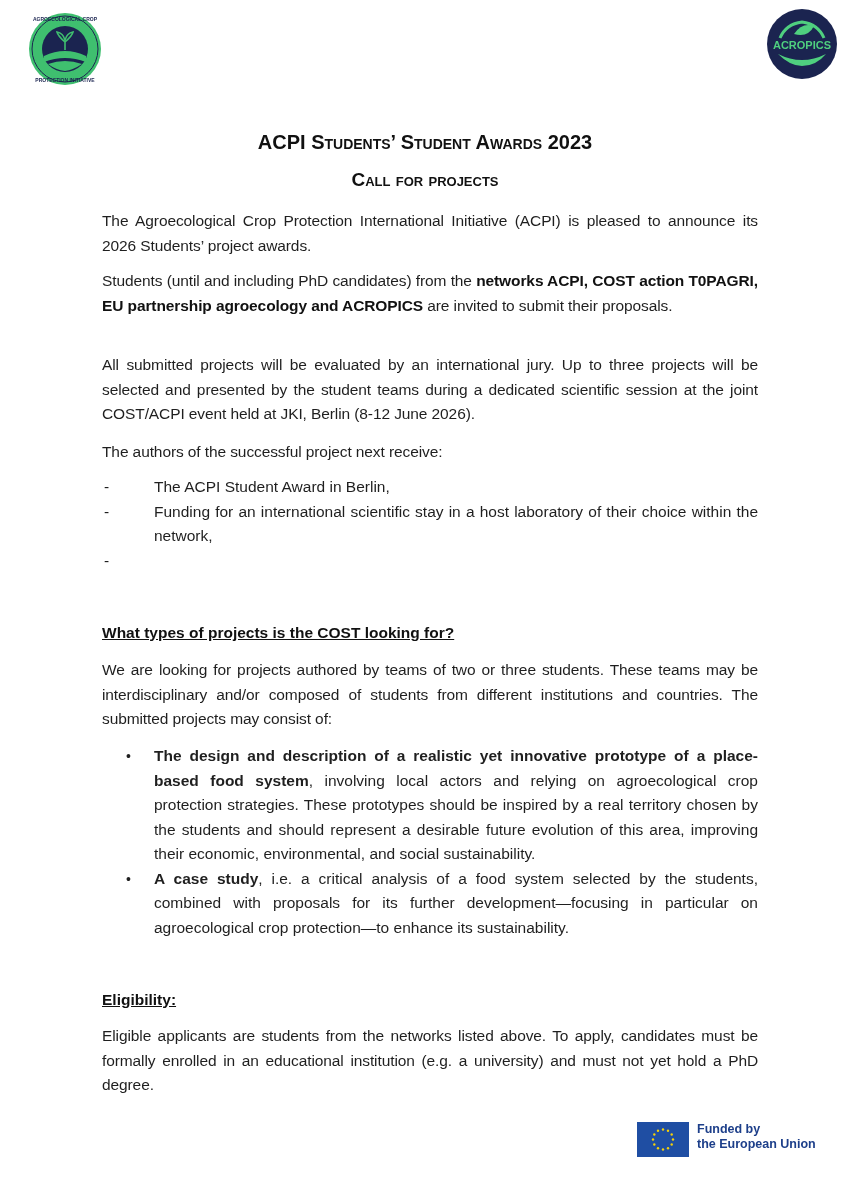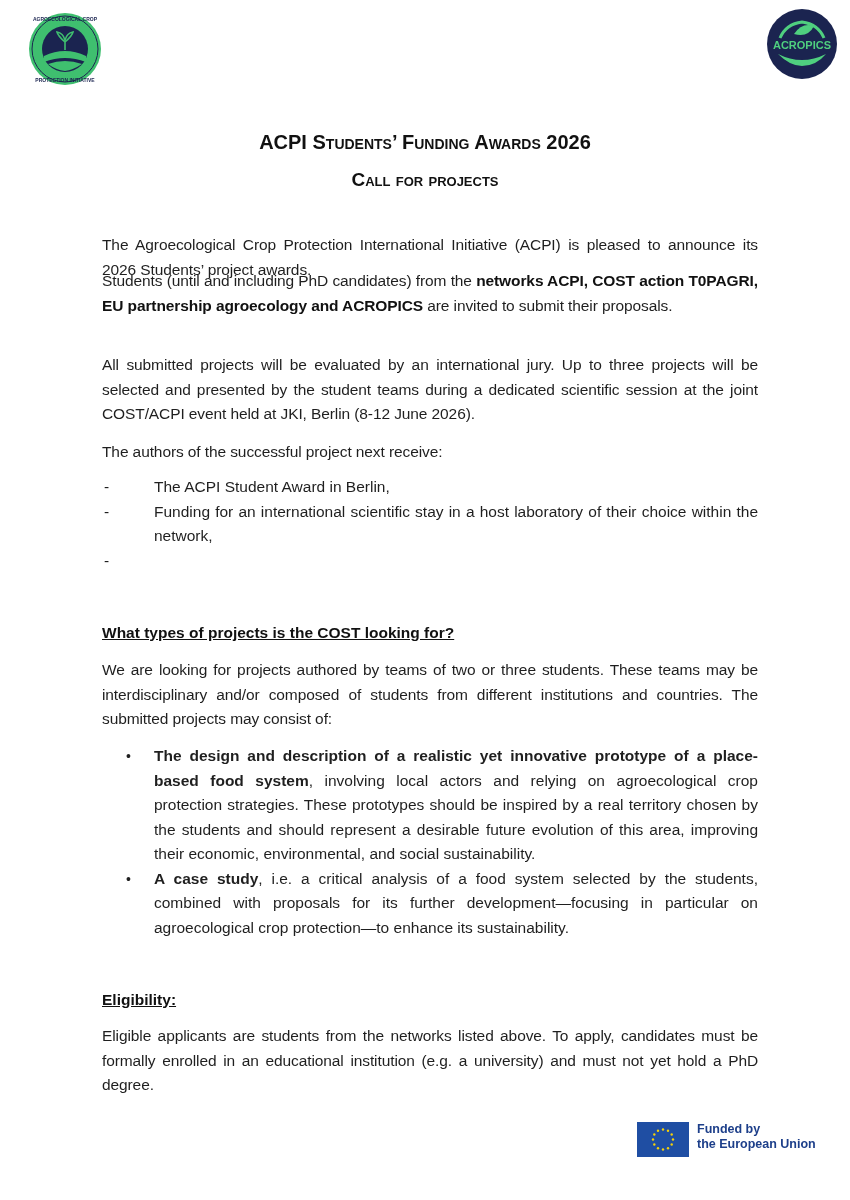--- a/index.html
+++ b/index.html
@@ -65,25 +65,25 @@
   <svg width="72" height="72" viewBox="0 0 72 72">
     <circle cx="36" cy="36" r="35" fill="#1b2450"></circle>
     <path d="M14 30 Q20 16 36 14 Q52 16 58 30" fill="none" stroke="#4fcf7f" stroke-width="3"></path>
     <path d="M28 26 Q36 14 48 18 Q42 30 28 26 Z" fill="#4fcf7f"></path>
     <path d="M12 46 Q24 58 36 58 Q50 58 60 46 Q48 52 36 52 Q24 52 12 46 Z" fill="#4fcf7f"></path>
     <text x="36" y="41" font-size="11" text-anchor="middle" fill="#4fcf7f" font-family="Liberation Sans, sans-serif" font-weight="bold">ACROPICS</text>
   </svg>
 </div>
 
 <div class="title" id="title1">
-  <span>ACPI </span><span class="sc">Students’ </span><span class="sc">Funding </span><span class="sc">Awards </span><span>2026</span>
+  <span>ACPI </span><span class="sc">Students’ </span><span class="sc">Student </span><span class="sc">Awards </span><span>2023</span>
 </div>
 <div class="title sc" id="title2">Call for projects</div>
 
-<div class="p" style="top:209px;margin-top:24px;">The Agroecological Crop Protection International Initiative (ACPI) is pleased to announce its 2026 Students’ project awards.</div>
+<div class="p" style="top:209px;">The Agroecological Crop Protection International Initiative (ACPI) is pleased to announce its 2026 Students’ project awards.</div>
 <div class="p" style="top:269px;">
   <span>Students (until and including PhD candidates) from the </span><b>networks ACPI, COST action T0PAGRI, EU partnership agroecology and ACROPICS</b><span> are invited to submit their proposals.</span>
 </div>
 <div class="p" style="top:353px;">All submitted projects will be evaluated by an international jury. Up to three projects will be selected and presented by the student teams during a dedicated scientific session at the joint COST/ACPI event held at JKI, Berlin (8-12 June 2026).</div>
 <div class="p" style="top:440px;">The authors of the successful project next receive:</div>
 
 <ul class="dash-list" style="top:475px;">
   <li><span class="mark">-</span><span>The ACPI Student Award in Berlin,</span></li>
   <li><span class="mark">-</span><span>Funding for an international scientific stay in a host laboratory of their choice within the network,</span></li>
   <li><span class="mark">-</span></li>

